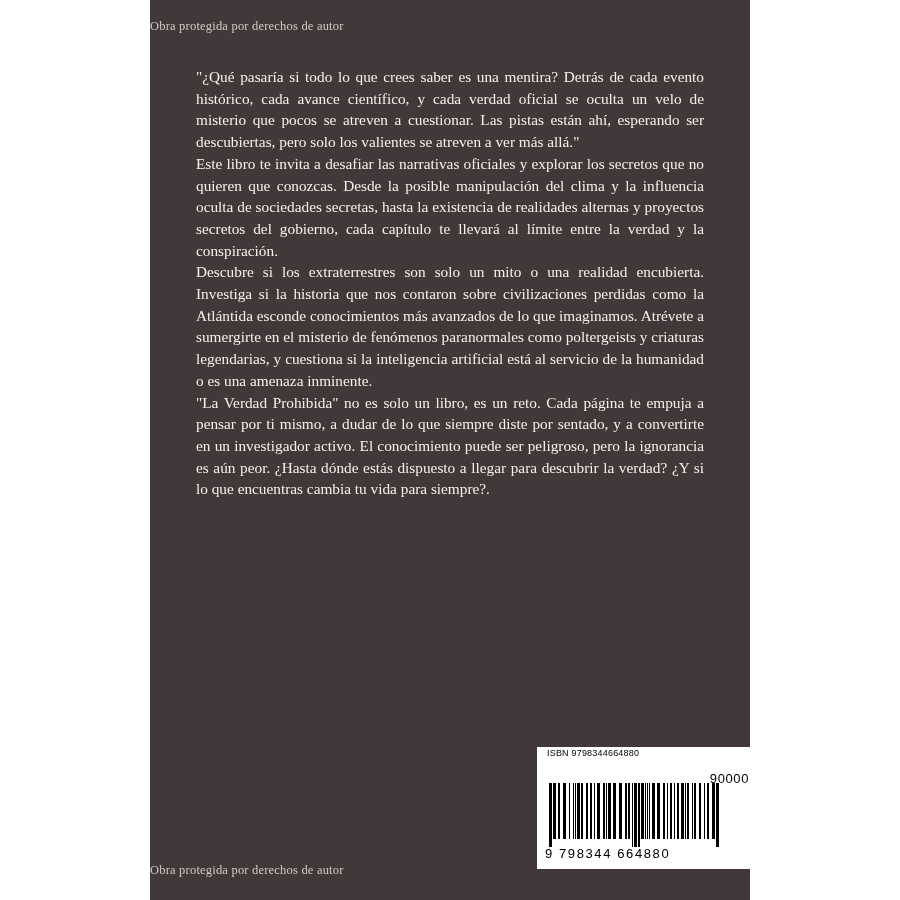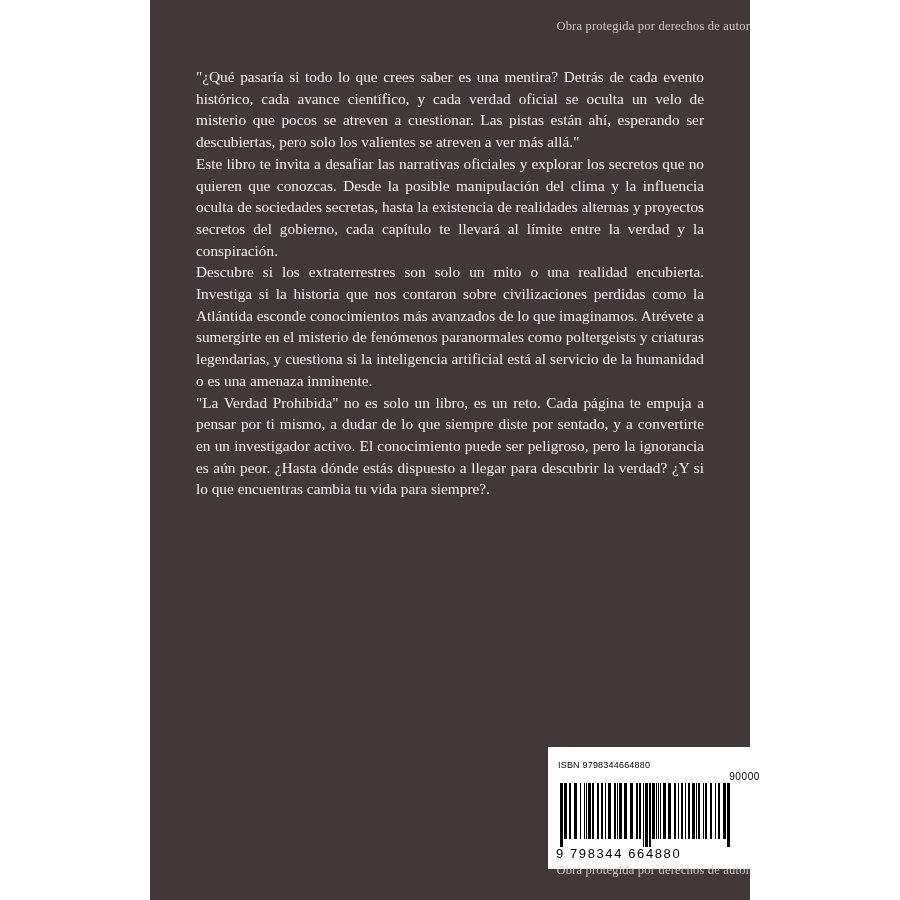--- a/index.html
+++ b/index.html
@@ -27,21 +27,21 @@
     height: 900px;
     background: #42383a;
     color: #f2eeea;
     box-sizing: border-box;
   }
   .copyright-top,
   .copyright-bottom {
     position: absolute;
     left: 0;
     width: 600px;
-    text-align: right;
+    text-align: left;
     font-family: "Liberation Serif", serif;
     font-size: 12.5px;
     letter-spacing: 0.2px;
     color: #d8d2cd;
     opacity: 0.95;
   }
   .copyright-top { top: 19px; }
   .copyright-bottom { bottom: 22px; }
 
   .blurb {
@@ -57,41 +57,41 @@
     font-family: "Liberation Serif", serif;
   }
   .blurb p {
     margin: 0;
     text-indent: 0;
   }
 
   
   .barcode-box {
     position: absolute;
-    left: 398px;
+    left: 387px;
     top: 747px;
     width: 221px;
     height: 122px;
     background: #ffffff;
     box-sizing: border-box;
-    padding: 12px 7px 4px 7px;
+    padding: 0 7px 4px 7px;
   }
   .isbn-text {
     font-family: "Liberation Sans", sans-serif;
     font-size: 9px;
     color: #000000;
     margin: 1px 0 0 3px;
     letter-spacing: 0.2px;
   }
   .ean5 {
     position: absolute;
     right: 9px;
     top: 24px;
     font-family: "Liberation Sans", sans-serif;
-    font-size: 10px;
+    font-size: 13px;
     color: #000;
     letter-spacing: 0.6px;
     text-align: center;
   }
   .bars {
     position: absolute;
     left: 12px;
     top: 36px;
     width: 172px;
     height: 64px;

